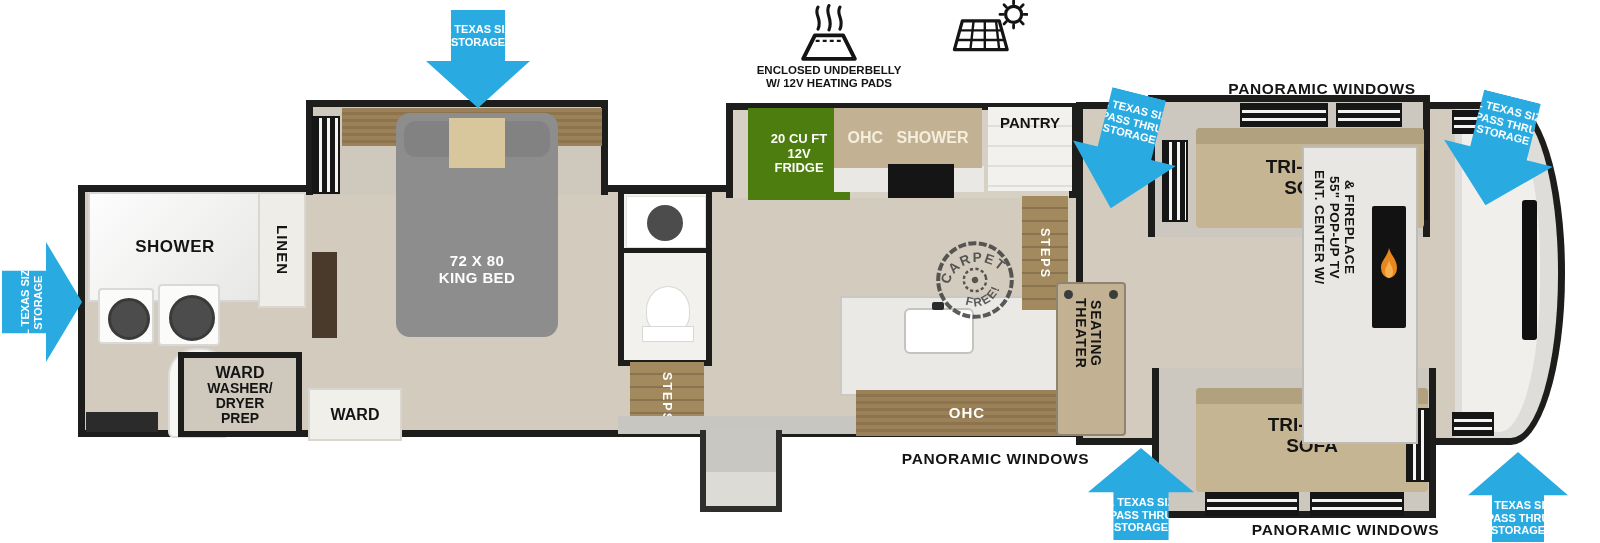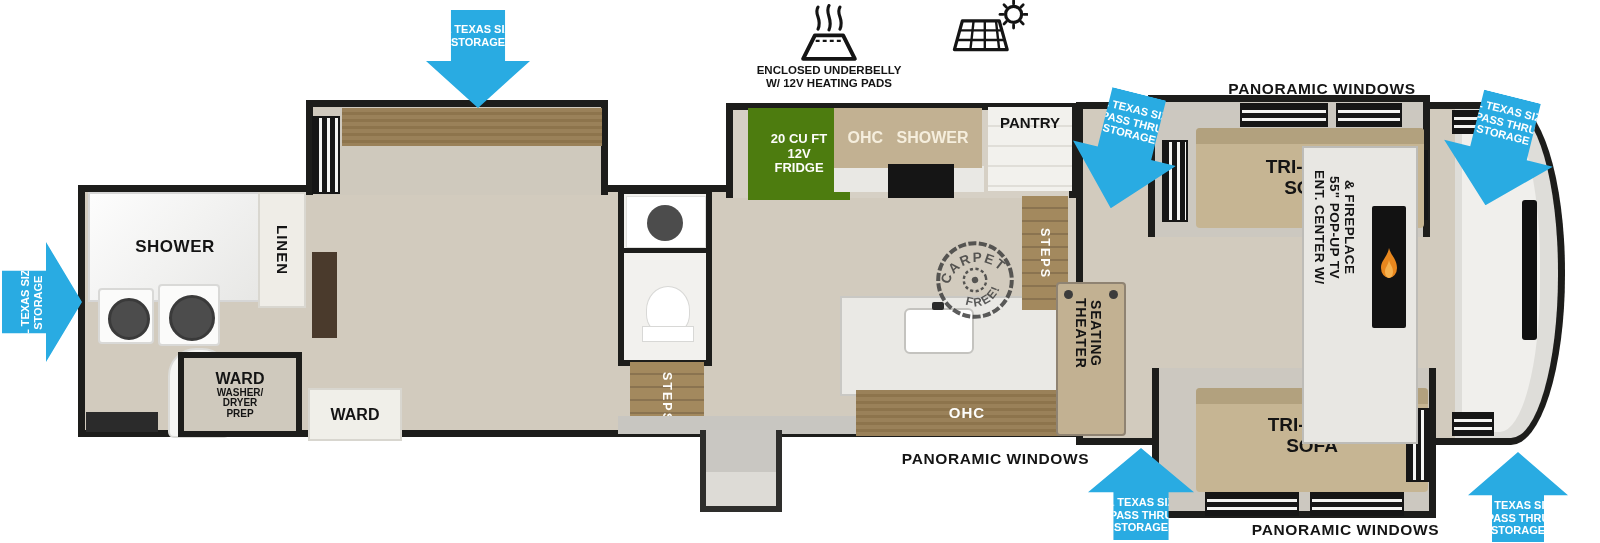--- a/index.html
+++ b/index.html
@@ -106,27 +106,33 @@
   </div>
   <div class="abs" style="left:158px;top:284px;width:58px;height:58px;background:#fbfbfa;border:2px solid #d9d9d7;border-radius:4px;">
     <div class="abs" style="left:9px;top:9px;width:40px;height:40px;border-radius:50%;background:#4c4c4c;border:3px solid #3a3a3a;"></div>
   </div>
   <div class="abs" style="left:86px;top:412px;width:72px;height:20px;background:#2b2b2b;"></div>
   <div class="abs" style="left:168px;top:348px;width:58px;height:86px;background:#f6f6f4;
               border:2px solid #dcdcd9;border-radius:28px 28px 6px 6px;"></div>
   <div class="abs flex-c" style="left:178px;top:352px;width:124px;height:85px;box-sizing:border-box;
               border:6px solid #1d1d1b;background:#cfc9bd;flex-direction:column;">
     <span class="lbl" style="font-size:16px;">WARD</span>
-    <span class="lbl pre" style="font-size:10px;line-height:1.05;">WASHER/
+    <span class="lbl pre" style="font-size:14px;line-height:1.05;">WASHER/
 DRYER
 PREP</span>
   </div>
 
   <div class="win-v" style="left:312px;top:116px;width:24px;height:74px;"></div>
   <div class="abs wood-grain" style="left:342px;top:108px;width:260px;height:38px;"></div>
+  <div class="abs" style="left:396px;top:113px;width:162px;height:224px;background:#8d8d8d;border-radius:14px;">
+    <div class="abs" style="left:8px;top:8px;width:146px;height:36px;background:#828282;border-radius:12px;"></div>
+    <div class="abs" style="left:53px;top:5px;width:56px;height:50px;background:#d8c69c;"></div>
+    <div class="abs wlbl pre" style="left:0;right:0;top:140px;font-size:15px;letter-spacing:.4px;">72 X 80
+KING BED</div>
+  </div>
   <div class="abs" style="left:312px;top:252px;width:25px;height:86px;background:#4a3a2c;"></div>
   <div class="abs flex-c" style="left:308px;top:388px;width:90px;height:49px;background:#f0efe9;border:2px solid #d8d6cf;">
     <span class="lbl" style="font-size:16px;">WARD</span>
   </div>
 
   <div class="abs" style="left:618px;top:188px;width:94px;height:178px;box-sizing:border-box;
               border:6px solid #1d1d1b;background:#f2f1ee;">
     <div class="abs" style="left:2px;top:2px;width:78px;height:50px;background:#ffffff;border:1px solid #e0e0de;">
       <div class="abs" style="left:20px;top:8px;width:36px;height:36px;border-radius:50%;background:#4c4c4c;"></div>
     </div>

